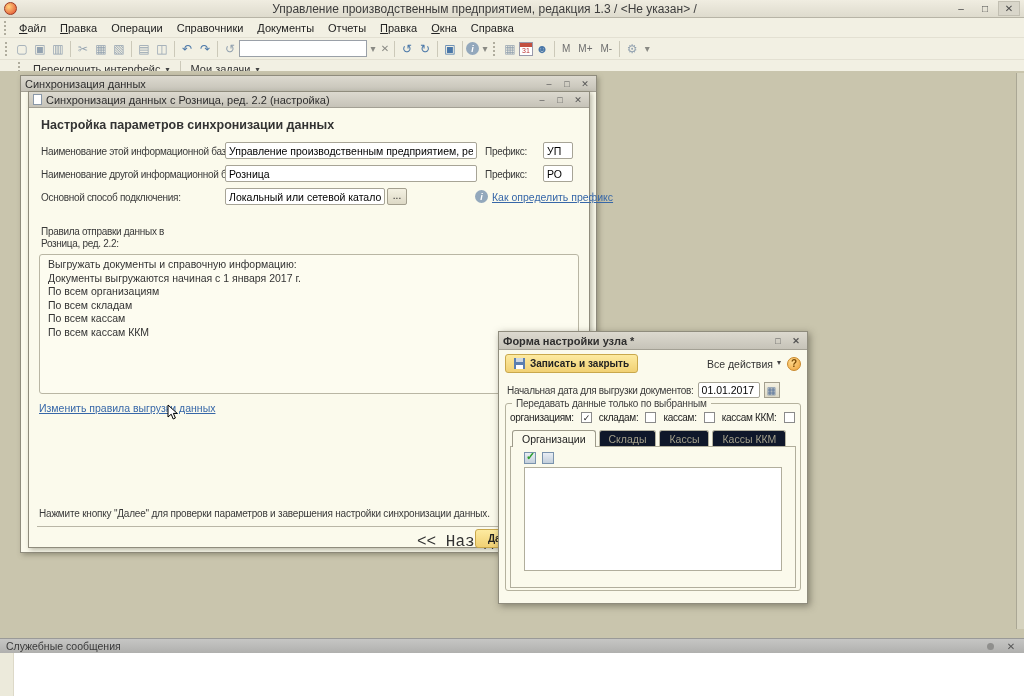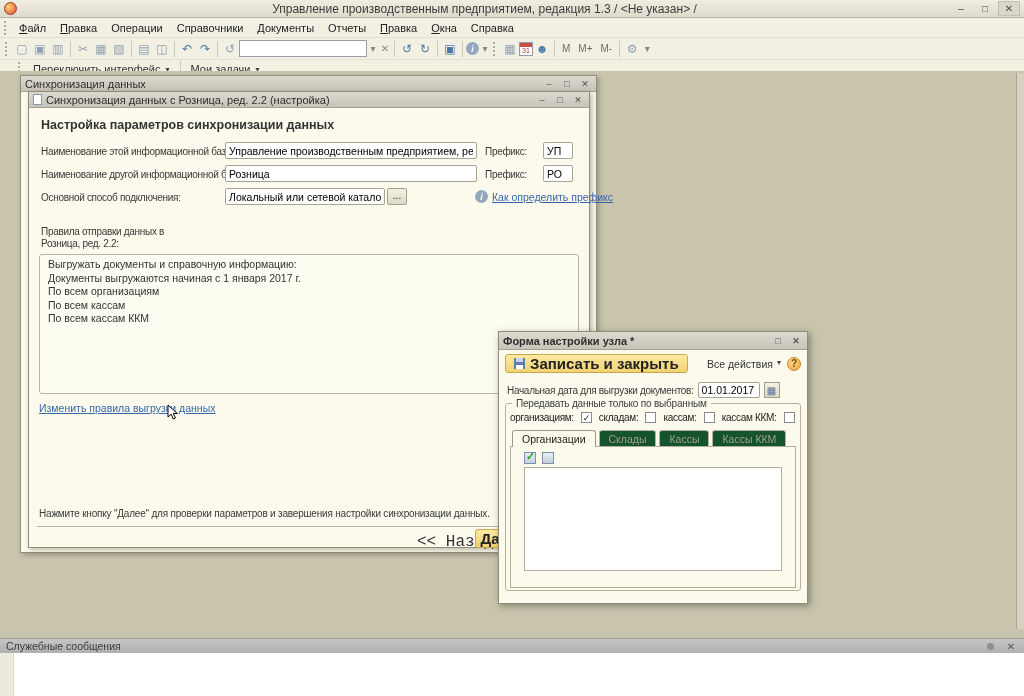--- a/index.html
+++ b/index.html
@@ -47,42 +47,42 @@
   
   .lbl{position:absolute;font-size:10px;letter-spacing:-.3px;color:#3a3a3a;white-space:nowrap}
   .tbx{position:absolute;height:17px;border:1px solid #a7a496;border-radius:2px;background:#fff;font-size:10.5px;padding:0 3px;font-family:"Liberation Sans",sans-serif}
   .h1{position:absolute;left:12px;top:26px;font-size:12.5px;font-weight:bold;color:#333}
   .ellbtn{position:absolute;width:20px;height:17px;background:linear-gradient(#f4f1e2,#ddd9c6);border:1px solid #a39f8e;border-radius:2px;font-size:10px;text-align:center;line-height:14px}
   .link{color:#3767a8;text-decoration:underline;font-size:10.5px;white-space:nowrap}
   .rulesbox{position:absolute;left:10px;top:162px;width:540px;height:140px;border:1px solid #b9b6a4;border-radius:3px;background:#fdfcf0;padding:3px 8px;font-size:10.5px;line-height:13.5px;color:#333}
   .note{position:absolute;left:10px;top:416px;font-size:10px;letter-spacing:-.2px;color:#3a3a3a;white-space:nowrap}
   .divider{position:absolute;left:8px;top:434px;width:546px;height:1px;background:#b9b6a6}
   .btn-flat{position:absolute;font-size:16px;color:#333;background:none;border:none;font-family:Liberation Mono, monospace}
-  .btn-yellow{background:linear-gradient(#fdeaa0,#f1d174);border:1px solid #c9a84c;border-radius:3px;font-weight:bold;font-size:15px;color:#222;font-family:"Liberation Sans",sans-serif}
+  .btn-yellow{background:linear-gradient(#fdeaa0,#f1d174);border:1px solid #c9a84c;border-radius:3px;font-weight:bold;font-size:10px;color:#222;font-family:"Liberation Sans",sans-serif}
 
   
   .dialog{left:498px;top:260px;width:310px;height:273px;box-shadow:2px 2px 7px rgba(60,58,45,.5)}
   .dialog .wtb{height:18px;font-weight:bold}
   .dtb{position:absolute;left:6px;right:6px;top:22px;display:flex;align-items:center}
   .savebtn{display:flex;align-items:center;gap:5px;height:19px;padding:0 8px}
   .ic-floppy{width:11px;height:11px;background:#5b7fb0;position:relative;flex:none}
   .ic-floppy::before{content:"";position:absolute;left:2px;top:0;width:7px;height:4px;background:#cfd8e2}
   .ic-floppy::after{content:"";position:absolute;left:2px;bottom:0;width:7px;height:4px;background:#fff}
   .allact{display:flex;gap:4px;margin-left:auto;color:#333;font-size:10.5px}
   .ic-help{width:14px;height:14px;border-radius:50%;background:radial-gradient(circle at 35% 30%,#ffd98c,#eda33c);border:1px solid #c9882a;color:#7a4c08;font-size:10px;font-weight:bold;display:flex;align-items:center;justify-content:center;margin-left:6px}
   .daterow{position:absolute;left:8px;top:50px;display:flex;align-items:center;gap:4px}
   .daterow .dlbl{font-size:10px;letter-spacing:-.3px;color:#3a3a3a;white-space:nowrap}
   .dateinp{width:62px;height:16px;border:1px solid #a7a496;border-radius:2px;background:#fff;font-size:10.5px;padding:0 3px;font-family:"Liberation Sans",sans-serif}
   .calbtn{width:16px;height:16px;border:1px solid #a39f8e;background:linear-gradient(#f4f1e2,#ddd9c6);font-size:10px;color:#55719a;display:flex;align-items:center;justify-content:center}
   .grp{position:absolute;left:6px;right:6px;top:66px;bottom:12px;border:1px solid #b5b29e;border-radius:3px;padding:2px 2px}
   .grp legend{font-size:10px;color:#3e3e3e;padding:0 4px;margin-left:4px;letter-spacing:-.2px}
   .cbrow{display:flex;gap:7px;font-size:10px;letter-spacing:-.3px;margin:1px 2px 0;white-space:nowrap}
   .cbox{width:11px;height:11px;border:1px solid #8a8a8a;background:#fff;display:inline-flex;align-items:center;justify-content:center;font-size:9px;color:#222;flex:none}
   .tabsrow{margin:7px 0 0 4px;display:flex}
-  .tab{display:inline-block;padding:2px 9px;border:1px solid #b5b2a0;border-bottom:none;border-radius:3px 3px 0 0;background:#14532d;color:#a39f8b;font-size:10.5px;margin-right:3px;position:relative}
+  .tab{display:inline-block;padding:2px 9px;border:1px solid #b5b2a0;border-bottom:none;border-radius:3px 3px 0 0;background:#0f172a;color:#a39f8b;font-size:10.5px;margin-right:3px;position:relative}
   .tab.active{background:#fbfaec;color:#222;border-color:#9d9a8a;z-index:2;top:0}
   .tpanel{border:1px solid #b1ae9c;margin:-1px 2px 0;height:142px;padding:3px 5px;position:relative;background:#fbfaec}
   .icrow{display:flex;gap:6px;margin:2px 0 3px 8px}
   .ic-checkall,.ic-clearall{width:12px;height:12px;border:1px solid #7a93ad;background:linear-gradient(#e9eef4,#c3cfdb);position:relative}
   .ic-checkall::after{content:"✓";position:absolute;left:1px;top:-3px;color:#2e9e2e;font-size:11px;font-weight:bold}
   .listbox{margin:2px 8px;border:1px solid #b1ae9c;background:#fff;height:104px}
 
   
   .msgpanel{position:absolute;left:0;top:638px;width:1024px;height:58px;background:#fff}
   .msg-tb{height:15px;background:linear-gradient(#c6c6c4,#b0b0ae);border-top:1px solid #9a9a98;display:flex;align-items:center;padding:0 6px;font-size:10.5px;color:#3a3a3a}
@@ -215,20 +215,21 @@
       <span class="ic-info" style="position:absolute;left:446px;top:98px">i</span>
       <a class="link" style="position:absolute;left:463px;top:99px">Как определить префикс</a>
 
       <span class="lbl" style="left:12px;top:134px">Правила отправки данных в</span>
       <span class="lbl" style="left:12px;top:146px">Розница, ред. 2.2:</span>
 
       <div class="rulesbox">
         <div>Выгружать документы и справочную информацию:</div>
         <div>Документы выгружаются начиная с 1 января 2017 г.</div>
         <div>По всем организациям</div>
+        <div>По всем складам</div>
         <div>По всем кассам</div>
         <div>По всем кассам ККМ</div>
       </div>
 
       <a class="link" style="position:absolute;left:10px;top:310px">Изменить правила выгрузки данных</a>
 
       <svg class="cursor" width="12" height="18" viewBox="0 0 12 18">
         <path d="M1,1 L1,13 L4.2,10.2 L6.2,15 L8.4,14 L6.4,9.4 L10.2,9.4 Z" fill="#fff" stroke="#000" stroke-width="1"></path>
       </svg>
 

